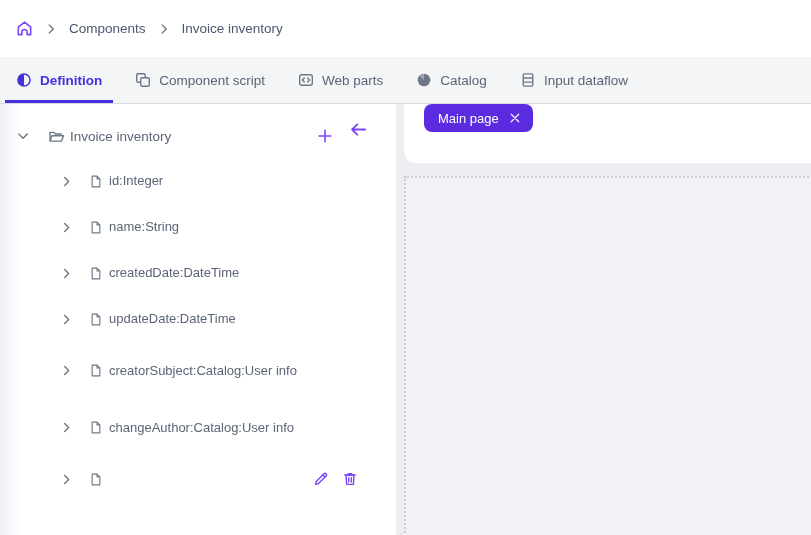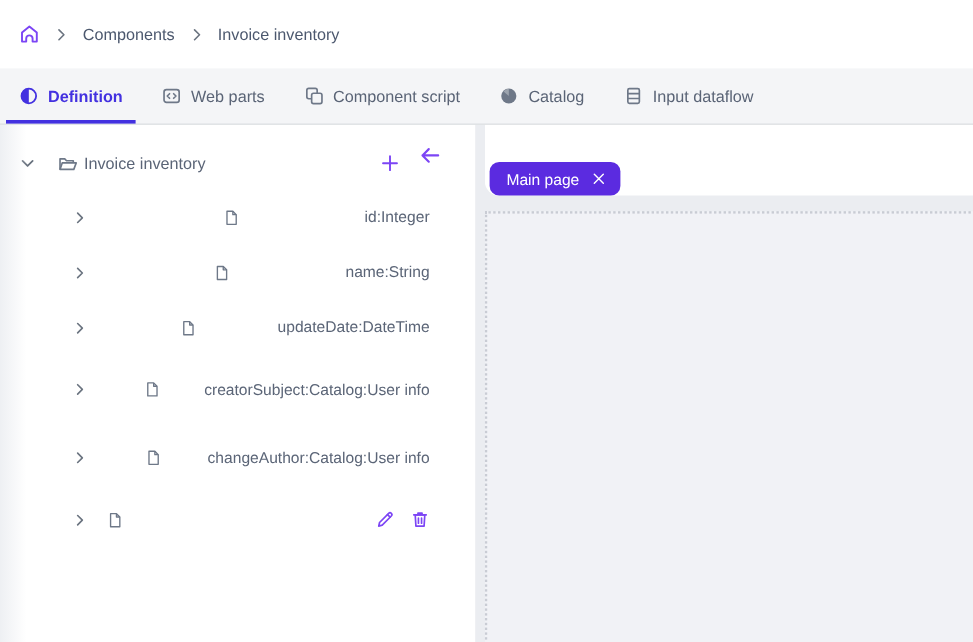--- a/index.html
+++ b/index.html
@@ -37,33 +37,33 @@
   .tree-root { height:44px; display:flex; align-items:center;
     padding:0 28px 0 16px; gap:0; }
   .tree-root .expander { display:flex; align-items:center; cursor:pointer; }
   .tree-root .folder { display:flex; align-items:center; margin-left:18px; }
   .root-label { font-size:13.5px; color:#5b6577; margin-left:5px; }
   .root-actions { margin-left:auto; display:flex; align-items:center; gap:16px; }
   .icon-btn { display:flex; align-items:center; cursor:pointer; }
   .back-arrow-btn { position:relative; top:-7px; }
 
   .tree-row { display:flex; align-items:center; height:46px;
-    padding:0 38px 0 60px; cursor:pointer;justify-content:space-between; }
+    padding:0 38px 0 60px; cursor:pointer; }
   .tree-row.two-line { height:57px; }
   .tree-row .expander { display:flex; align-items:center; flex:none; }
   .tree-row .doc { display:flex; align-items:center; margin-left:16px; flex:none; }
   .row-label { font-size:13px; color:#5b6577; margin-left:6px; line-height:20px;
     max-width:190px; }
   .row-actions { margin-left:auto; display:flex; align-items:center; gap:13px; }
 
   
   .right-area { flex:1; margin-left:8px; display:flex; flex-direction:column;
     overflow:hidden; }
   .canvas-card { height:59px; flex:none; background:#ffffff;
-    border-radius:0 0 0 12px; display:flex; align-items:flex-end; padding-left:4px; }
+    border-radius:0 0 0 12px; display:flex; align-items:flex-start; padding-left:20px; }
   .chip { height:28px; display:flex; align-items:center; gap:10px;
     padding:0 12px 0 14px; border-radius:8px; background:#5b2be0; color:#ffffff;
     font-size:13px; cursor:pointer; }
   .chip-close { display:flex; align-items:center; cursor:pointer; }
   .canvas-body { flex:1; margin-top:13px; margin-right:-6px; margin-bottom:-6px;
     background:#f1f2f6; border:2px dotted #c9ccd4; }
 </style>
 </head>
 <body>
 
@@ -97,36 +97,36 @@
           <circle cx="8" cy="8" r="6.1" fill="none" stroke="#4331e0" stroke-width="1.5"></circle>
           <path d="M8 1.9a6.1 6.1 0 0 0 0 12.2z" fill="#4331e0"></path>
         </svg>
       </span>
       <span>Definition</span>
     </div>
 
 
     <div class="tab">
       <span class="ticon">
+        <svg width="16" height="16" viewBox="0 0 16 16">
+          <rect x="1.7" y="1.7" width="8.6" height="8.6" rx="1.6" fill="none" stroke="#6e7888" stroke-width="1.4"></rect>
+          <rect x="5.7" y="5.7" width="8.6" height="8.6" rx="1.6" fill="#f4f5f7" stroke="#6e7888" stroke-width="1.4"></rect>
+        </svg>
+      </span>
+      <span>Component script</span>
+    </div>
+
+    <div class="tab">
+      <span class="ticon">
         <svg width="16" height="16" viewBox="0 0 16 16" fill="none" stroke="#6e7888" stroke-width="1.4" stroke-linecap="round" stroke-linejoin="round">
           <rect x="1.7" y="2.7" width="12.6" height="10.6" rx="2"></rect>
           <path d="M6.3 6.1 4.4 8l1.9 1.9M9.7 6.1 11.6 8l-1.9 1.9"></path>
         </svg>
       </span>
       <span>Web parts</span>
-    </div>
-
-    <div class="tab">
-      <span class="ticon">
-        <svg width="16" height="16" viewBox="0 0 16 16">
-          <rect x="1.7" y="1.7" width="8.6" height="8.6" rx="1.6" fill="none" stroke="#6e7888" stroke-width="1.4"></rect>
-          <rect x="5.7" y="5.7" width="8.6" height="8.6" rx="1.6" fill="#f4f5f7" stroke="#6e7888" stroke-width="1.4"></rect>
-        </svg>
-      </span>
-      <span>Component script</span>
     </div>
 
     <div class="tab">
       <span class="ticon">
         <svg width="16" height="16" viewBox="0 0 16 16">
           <circle cx="8" cy="8" r="6.3" fill="#6e7888"></circle>
           <path d="M8 8 3.6 4.2A6.3 6.3 0 0 1 8 1.7z" fill="#f4f5f7" opacity="0.35"></path>
         </svg>
       </span>
       <span>Catalog</span>
@@ -197,20 +197,34 @@
         </span>
         <span class="doc">
           <svg width="14" height="15" viewBox="0 0 16 16" fill="none" stroke="#6e7888" stroke-width="1.3" stroke-linejoin="round">
               <path d="M3.6 1.8h5.6l3.2 3.2v9.2H3.6z"></path>
               <path d="M9.2 1.8v3.2h3.2"></path>
             </svg>
         </span>
         <span class="row-label">name:String</span>
       </div>
 
+      <div class="tree-row">
+        <span class="expander">
+          <svg width="13" height="13" viewBox="0 0 16 16" fill="none" stroke="#6b7480" stroke-width="1.7" stroke-linecap="round" stroke-linejoin="round">
+              <path d="M5.8 3.2 10.6 8l-4.8 4.8"></path>
+            </svg>
+        </span>
+        <span class="doc">
+          <svg width="14" height="15" viewBox="0 0 16 16" fill="none" stroke="#6e7888" stroke-width="1.3" stroke-linejoin="round">
+              <path d="M3.6 1.8h5.6l3.2 3.2v9.2H3.6z"></path>
+              <path d="M9.2 1.8v3.2h3.2"></path>
+            </svg>
+        </span>
+        <span class="row-label">createdDate:DateTime</span>
+      </div>
 
       <div class="tree-row">
         <span class="expander">
           <svg width="13" height="13" viewBox="0 0 16 16" fill="none" stroke="#6b7480" stroke-width="1.7" stroke-linecap="round" stroke-linejoin="round">
               <path d="M5.8 3.2 10.6 8l-4.8 4.8"></path>
             </svg>
         </span>
         <span class="doc">
           <svg width="14" height="15" viewBox="0 0 16 16" fill="none" stroke="#6e7888" stroke-width="1.3" stroke-linejoin="round">
               <path d="M3.6 1.8h5.6l3.2 3.2v9.2H3.6z"></path>

